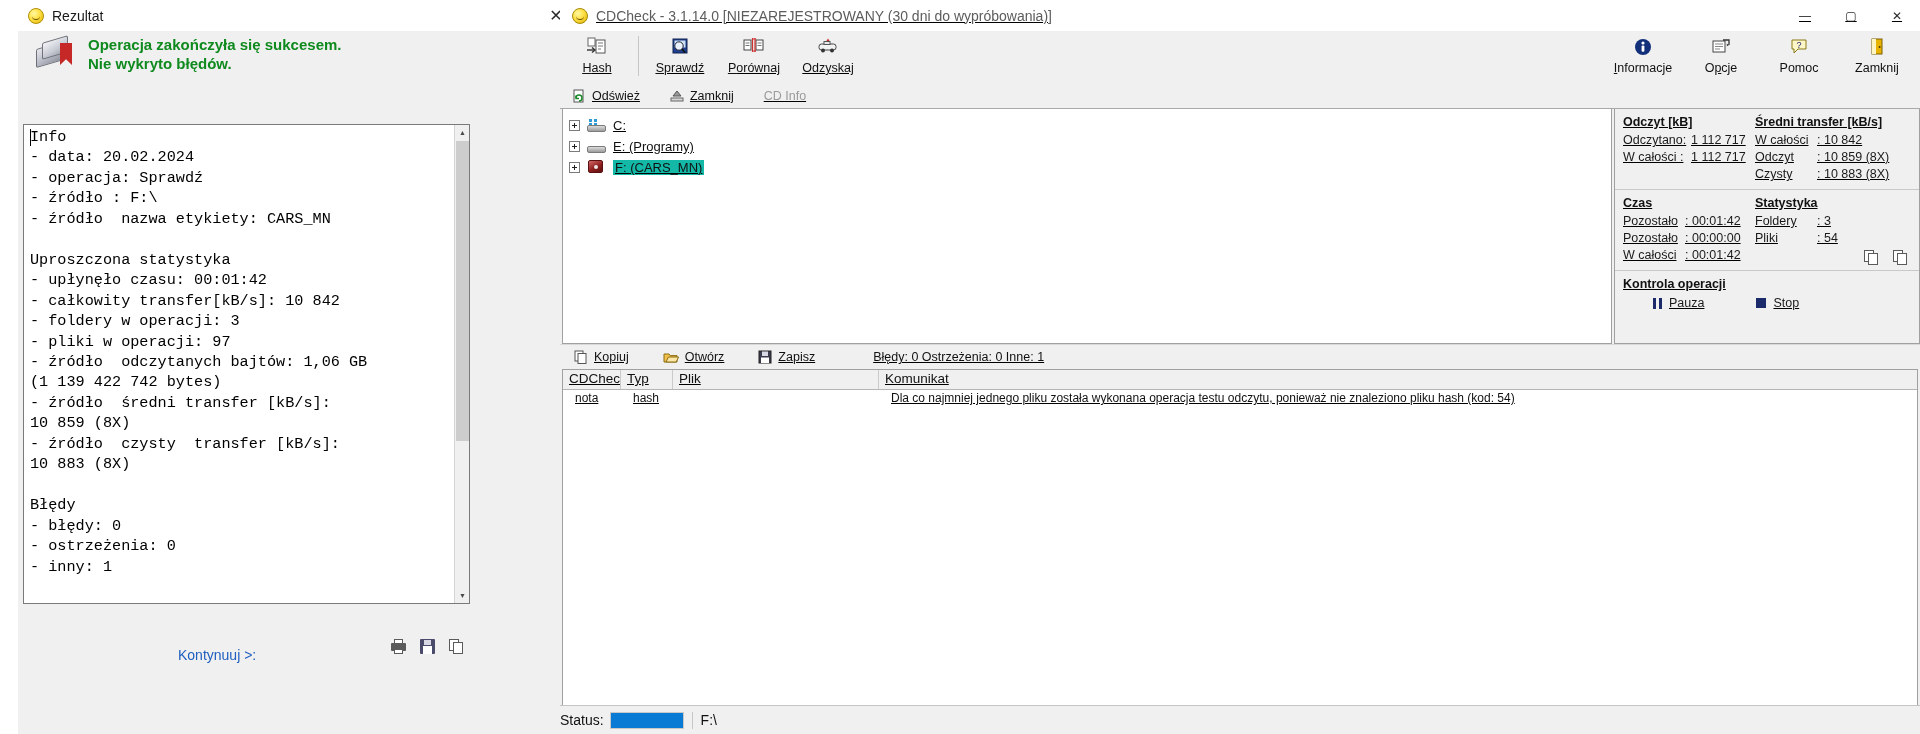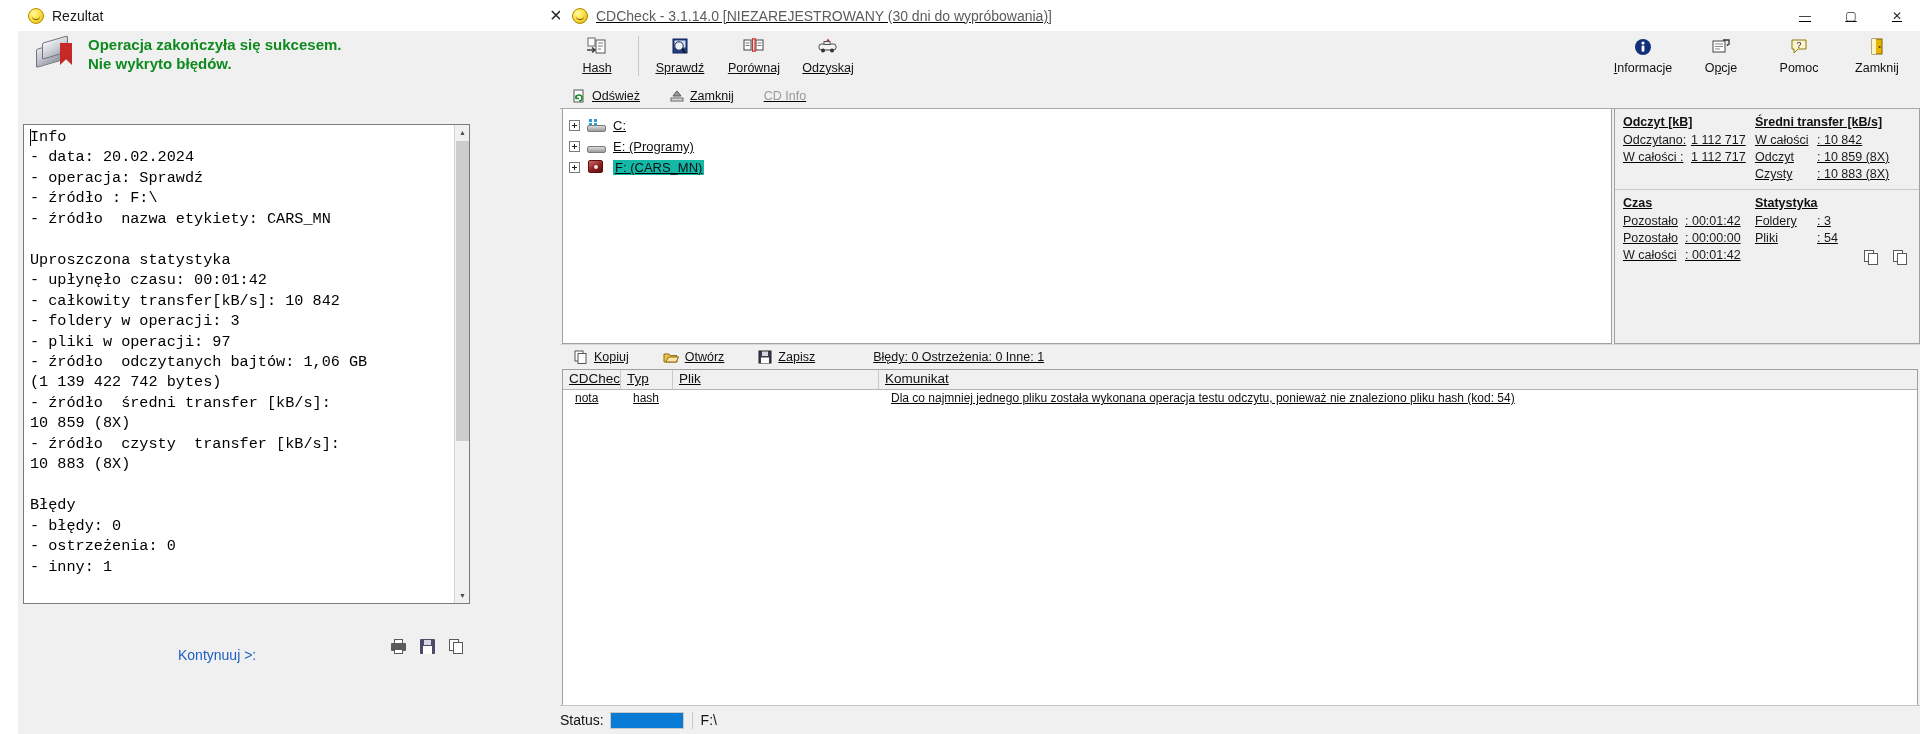--- a/index.html
+++ b/index.html
@@ -785,20 +785,33 @@
               <div class="b1"></div>
                 <div class="b2"></div>
             </div>
             <div class="mini-icon copy">
               <div class="b1"></div>
                 <div class="b2"></div>
             </div>
           </div>
         </div>
 
+        <div class="ctrl-block">
+          <div class="stats-h">Kontrola operacji</div>
+          <div class="ctrl-row">
+            <div class="ctrl-btn">
+              <span class="pause-glyph"></span>
+              <span>Pauza</span>
+            </div>
+            <div class="ctrl-btn">
+              <span class="stop-glyph"></span>
+              <span>Stop</span>
+            </div>
+          </div>
+        </div>
       </div>
     </div>
 
     <div class="cd-resbar">
       <div class="res-btn">
         <span>
           <svg width="14" height="14" viewBox="0 0 14 14">
             <rect x="1" y="1" width="8" height="10" fill="#fff" stroke="#555"></rect>
             <rect x="4" y="3.5" width="8" height="10" fill="#fff" stroke="#555"></rect>
           </svg>

